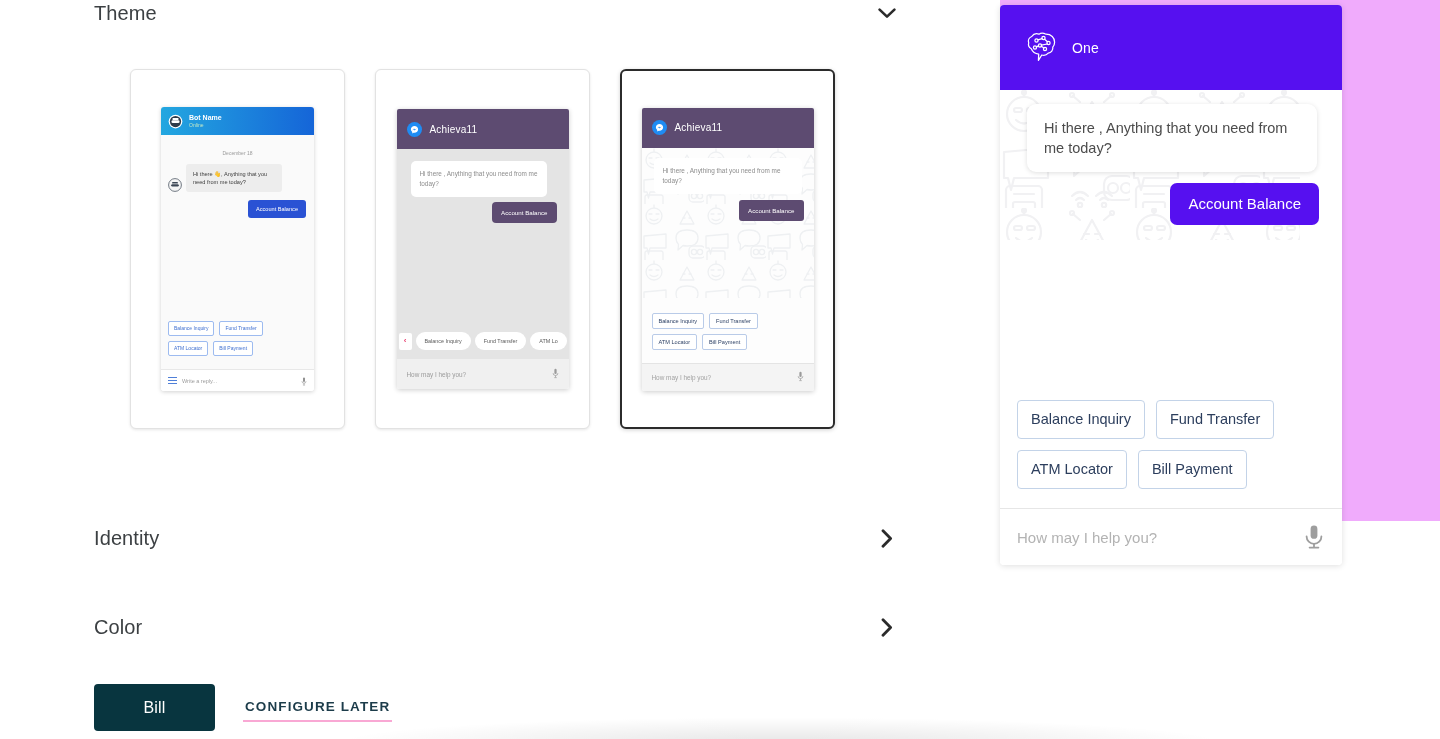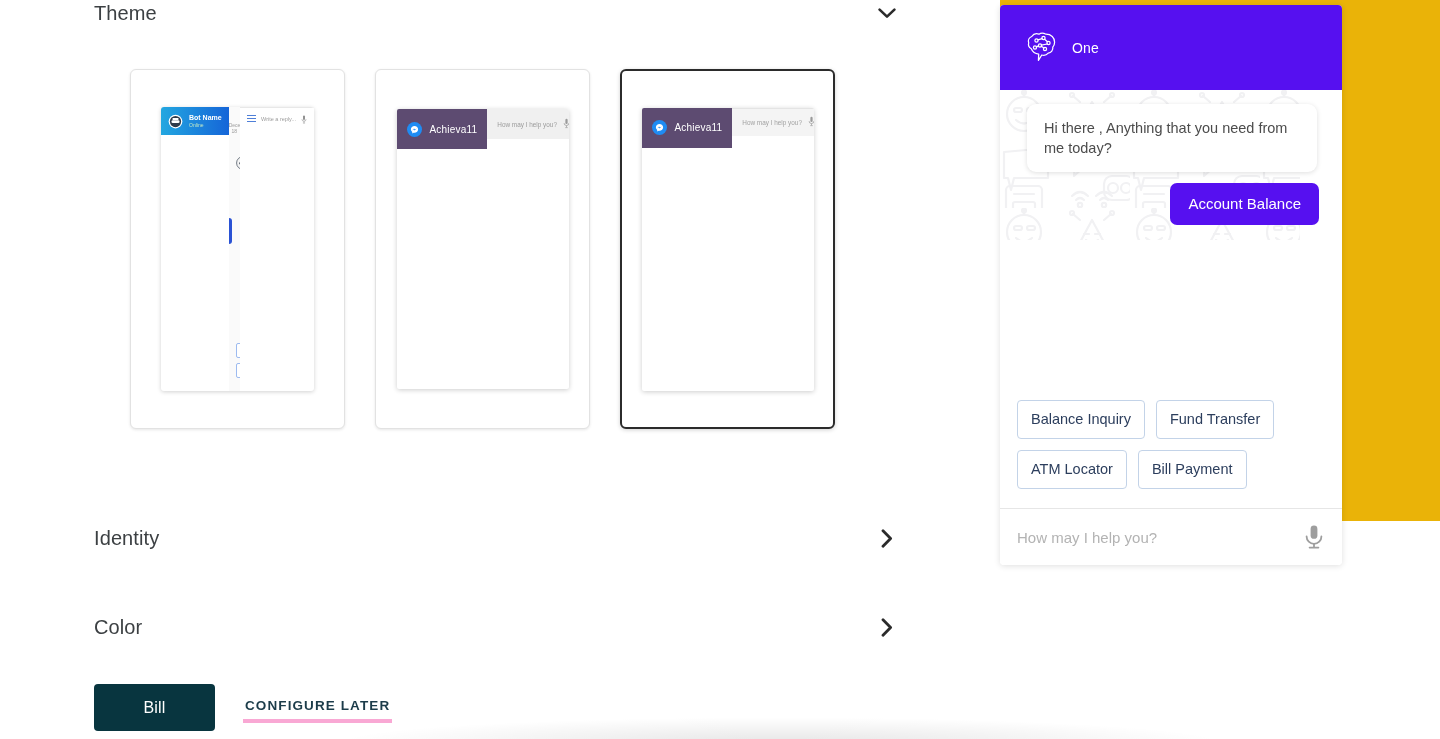--- a/index.html
+++ b/index.html
@@ -2,21 +2,21 @@
 <html><head>
 <meta charset="utf-8">
 <style>
   * { box-sizing: border-box; margin: 0; padding: 0; }
   html, body {
     width: 1440px; height: 739px;
     background: #ffffff;
     font-family: "Liberation Sans", sans-serif;
     overflow: hidden;
   }
-  .page { position: relative; width: 1440px; height: 521px; background: #eab308; }
+  .page { position: relative; width: 1440px; height: 521px; background: #f0abfc; }
 
   
   .config-panel {
     position: absolute; left: 0; top: 0; width: 1000px; height: 739px;
     background: #fff;
   }
 
   .section-head {
     position: absolute; left: 94px; width: 806px;
     display: flex; align-items: center; justify-content: space-between;
@@ -46,21 +46,21 @@
     display: flex; align-items: center; justify-content: center;
   }
   .theme-card.selected {
     border: 2px solid #2b2b2b;
     box-shadow: 0 1px 4px rgba(0,0,0,.18);
   }
 
   
   .mini {
     position: relative; overflow: hidden;
-    display: flex; flex-direction: row;
+    display: flex; flex-direction: column;
     background: #fff;
   }
   .mini-head {
     display: flex; align-items: center; gap: 6px;
     flex: none; color: #fff;
   }
   .mini-body { position: relative; flex: 1 1 auto; overflow: hidden; }
   .mini-foot { flex: none; position: relative; }
 
   
@@ -177,21 +177,21 @@
   .btn-next {
     width: 121px; height: 47px; border: none; border-radius: 4px;
     background: #08353f; color: #fff;
     font-family: "Liberation Sans", sans-serif;
     font-size: 16px; letter-spacing: .2px; cursor: pointer;
   }
   .link-later {
     background: none; border: none; cursor: pointer;
     color: #1c3c4a; font-family: "Liberation Sans", sans-serif;
     font-size: 13.5px; font-weight: 700; letter-spacing: 1.1px;
-    padding: 6px 2px; border-bottom: 4px solid #f9a8d4;
+    padding: 6px 2px; border-bottom: 2px solid #f9a8d4;
   }
 
   
   .bottom-shadow {
     position: absolute; left: 330px; bottom: 0; width: 900px; height: 22px;
     background: radial-gradient(ellipse at 50% 120%, rgba(0,0,0,.10), rgba(0,0,0,0) 70%);
     pointer-events: none;
   }
 
   

